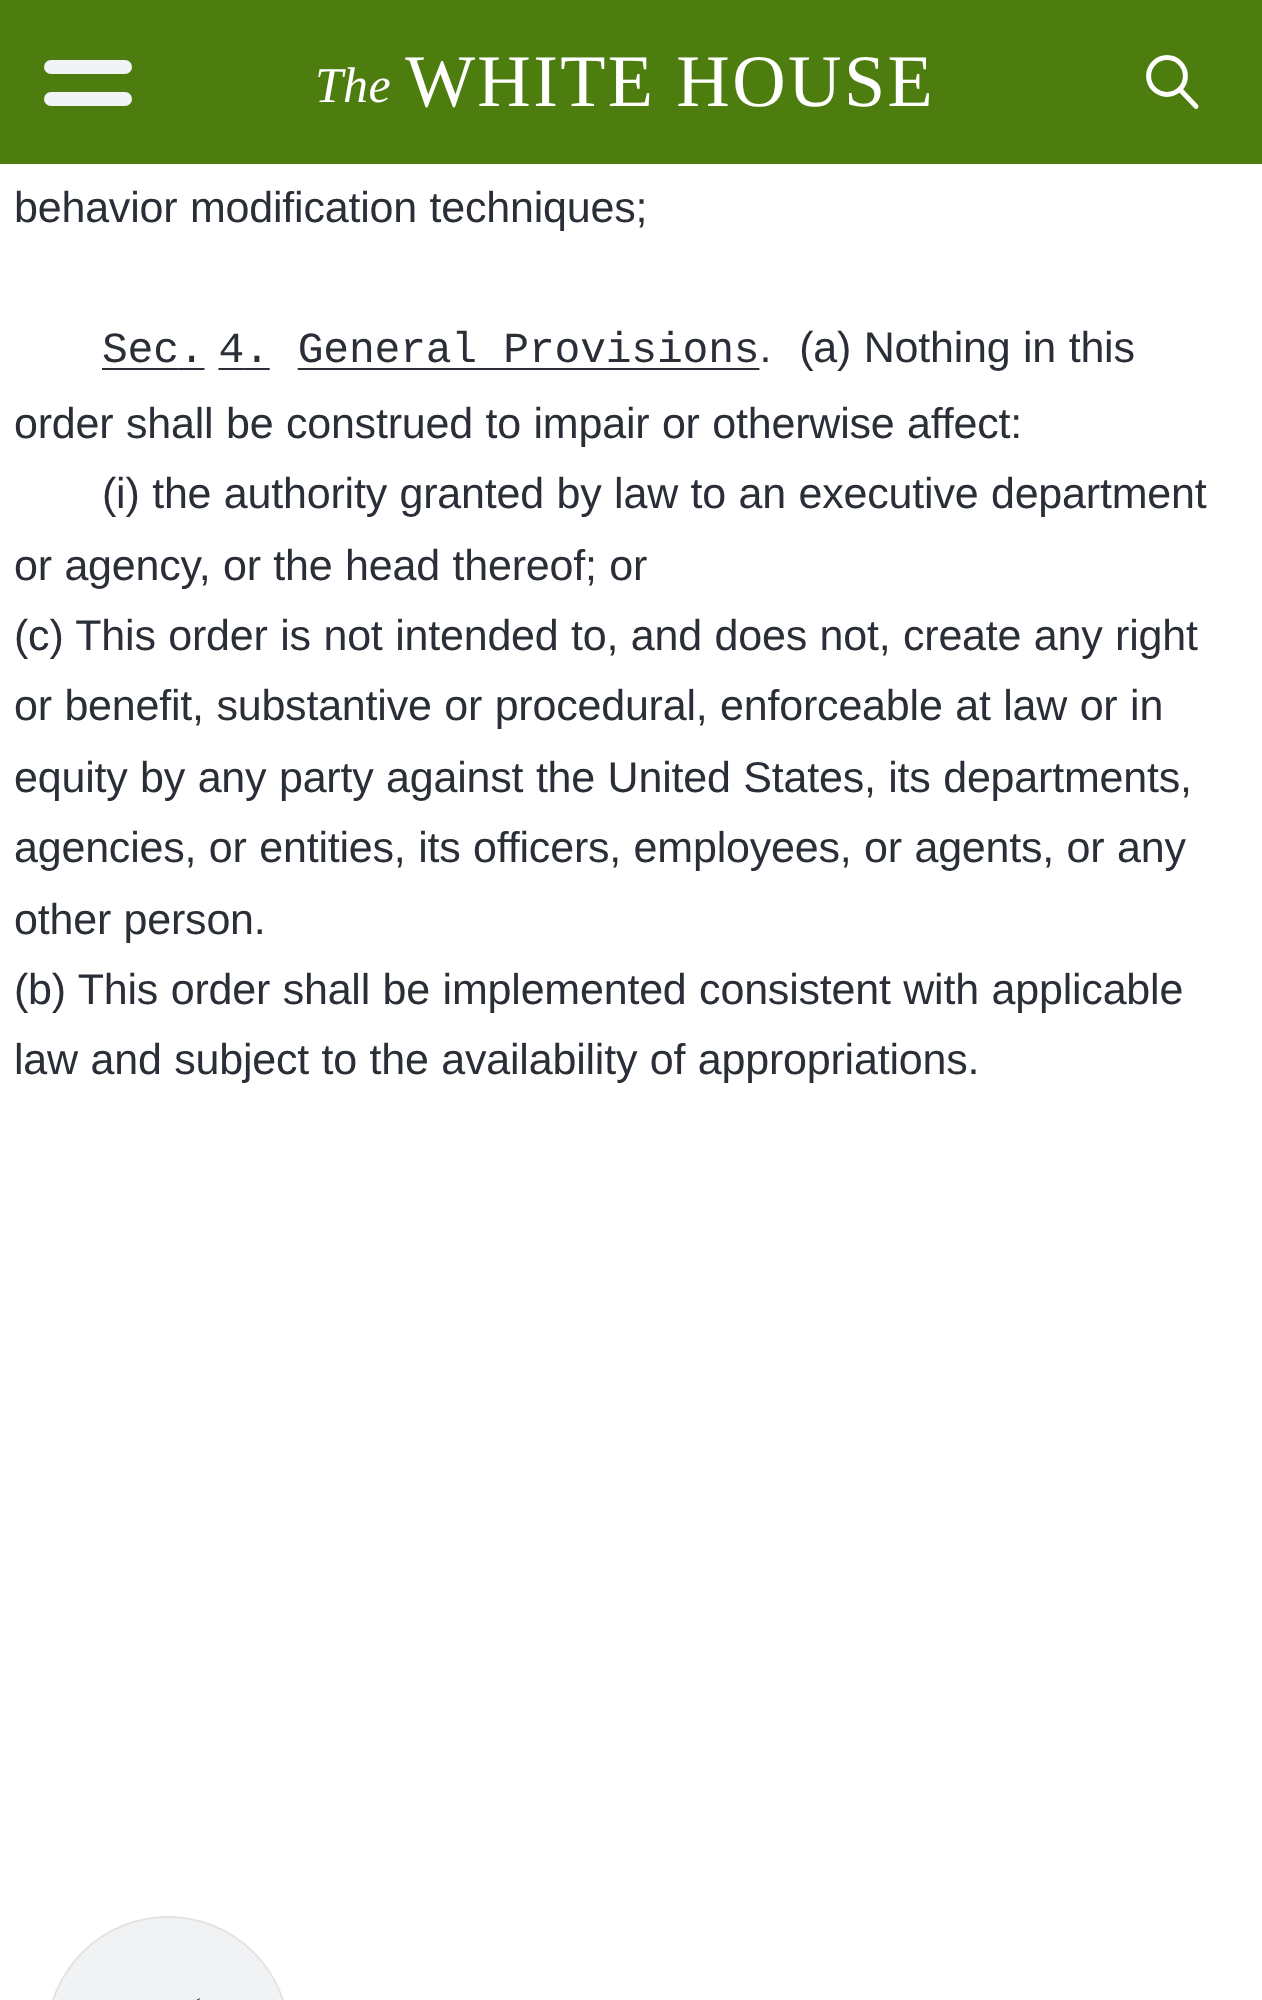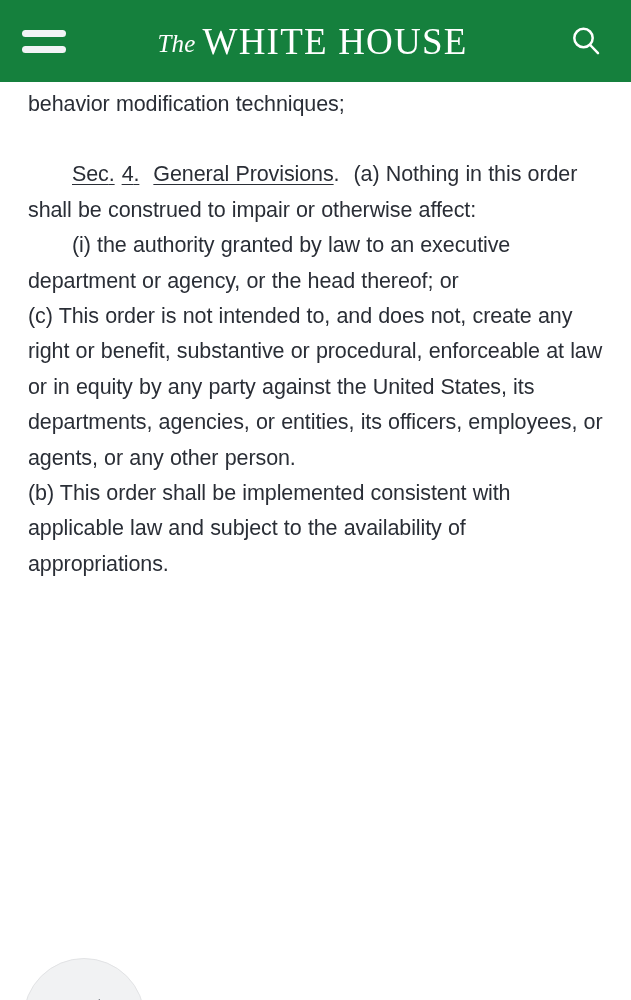--- a/index.html
+++ b/index.html
@@ -12,21 +12,21 @@
     height: 1000px;
     overflow: hidden;
     position: relative;
     font-family: "Liberation Sans", sans-serif;
   }
 
   
   .site-header {
     position: relative;
     height: 82px;
-    background: #15803d;
+    background: #4d7c0f;
     display: flex;
     align-items: center;
     justify-content: space-between;
     padding: 0 22px;
     box-sizing: border-box;
   }
   .menu-button {
     width: 46px;
     height: 40px;
     display: flex;
@@ -76,21 +76,21 @@
     justify-content: center;
     background: none;
     border: 0;
     padding: 0;
     cursor: pointer;
     flex: 0 0 auto;
   }
 
   
   .doc {
-    padding: 0 24px 0 28px;
+    padding: 0 24px 0 7px;
     box-sizing: border-box;
     color: #2a2e36;
     font-size: 21.5px;
     line-height: 35.4px;
     letter-spacing: -0.1px;
     word-spacing: 0.4px;
   }
   .doc p {
     margin: 0;
   }
@@ -104,20 +104,21 @@
     height: 35px;
   }
   .nbsp-pad {
     display: inline-block;
     width: 7px;
   }
   .sec-underline {
     text-decoration: underline;
     text-underline-offset: 3px;
     text-decoration-thickness: 1.4px;
+    font-family: Liberation Mono, monospace;
   }
 
   
   .float-button {
     position: absolute;
     left: 23px;
     top: 958px;
     width: 122px;
     height: 122px;
     border-radius: 50%;

